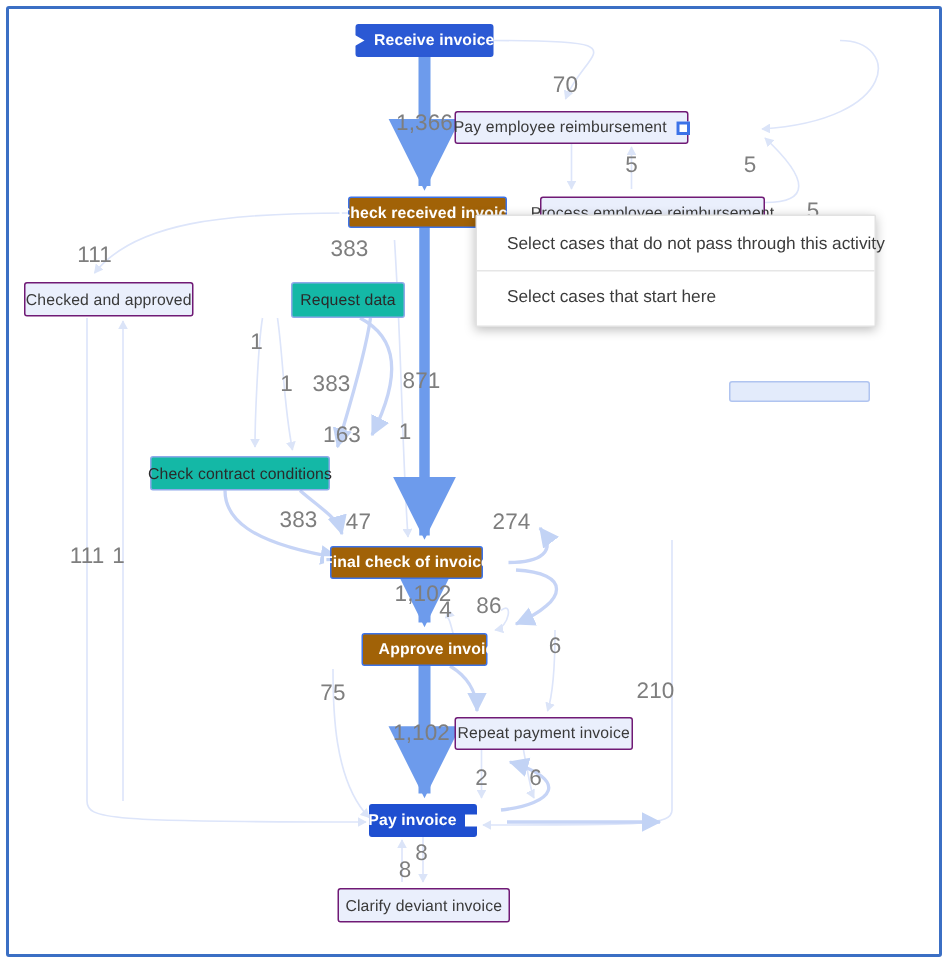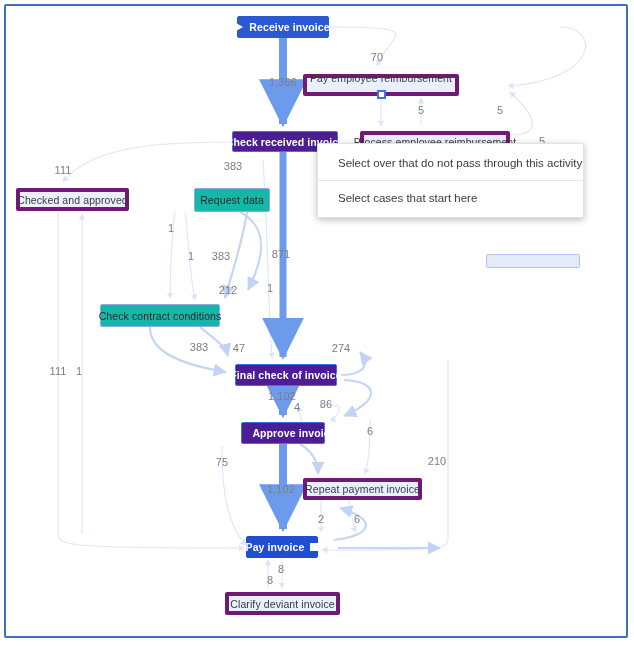--- a/index.html
+++ b/index.html
@@ -11,33 +11,33 @@
     position:absolute;left:4px;top:4px;width:624px;height:634px;
     border:2px solid #3b6fc4;border-radius:2px;box-sizing:border-box;background:#fff;
   }
   #graph{position:absolute;left:0;top:0;width:634px;height:646px;}
   .node{
     position:absolute;box-sizing:border-box;display:flex;align-items:center;
     justify-content:center;gap:6px;border-radius:2px;white-space:nowrap;
     font-size:10.5px;letter-spacing:.1px;
   }
   .node.start{background:#2b59d4;border:1px solid #2b59d4;color:#fff;font-weight:bold;}
-  .node.strong{background:#4c1d95;border:1px solid #3c73e8;color:#fff;font-weight:bold;}
+  .node.strong{background:#a16207;border:1px solid #3c73e8;color:#fff;font-weight:bold;}
   .node.end{background:#1f4fd0;border:1px solid #1f4fd0;color:#fff;font-weight:bold;}
   .node.mid{background:#14b8a6;border:1px solid #8fa9ea;color:#2a2a2a;font-weight:normal;}
-  .node.light{background:#eaeffc;border:4px solid #701a75;color:#3a3a3a;font-weight:normal;flex-direction:column;}
+  .node.light{background:#eaeffc;border:1px solid #701a75;color:#3a3a3a;font-weight:normal;}
   .node.ghost{background:#e3ebfb;border:1px solid #b0c4f0;color:#3a3a3a;}
   .play{
     width:0;height:0;border-left:7px solid #fff;border-top:4px solid transparent;
     border-bottom:4px solid transparent;flex:0 0 auto;
   }
   .stopfill{width:8px;height:8px;background:#fff;flex:0 0 auto;}
   .stopout{width:9px;height:9px;border:2px solid #3c73e8;background:#fff;flex:0 0 auto;box-sizing:border-box;}
   .elabel{
-    position:absolute;font-size:11px;color:#7e7e7e;white-space:nowrap;
+    position:absolute;font-size:15px;color:#7e7e7e;white-space:nowrap;
     transform:translate(-50%,-50%);letter-spacing:.1px;
   }
   .menu{
     position:absolute;background:#fff;border:1px solid #e2e2e2;
     box-shadow:0 2px 7px rgba(0,0,0,.26);border-radius:1px;
     padding:6px 0;font-size:11.5px;color:#3c3c3c;
   }
   .menu .mi{padding:7px 22px 7px 20px;white-space:nowrap;cursor:default;}
   .menu .sep{height:1px;background:#e6e6e6;margin:4px 0;}
 </style>
@@ -129,21 +129,21 @@
       </div>
       <div class="node light" style="left: 16px; top: 188px; width: 113px; height: 23px;">
         <span>Checked and approved</span>
       </div>
       <div class="node mid" style="left: 194px; top: 188px; width: 76px; height: 24px;">
         <span>Request data</span>
       </div>
       <div class="node mid" style="left: 100px; top: 304px; width: 120px; height: 23px;">
         <span>Check contract conditions</span>
       </div>
-      <div class="node strong" style="left: 235px; top: 364px; width: 102px; height: 22px;">
+      <div class="node strong" style="left: 220px; top: 364px; width: 102px; height: 22px;">
         <span>Final check of invoice</span>
       </div>
       <div class="node strong" style="left: 241px; top: 422px; width: 84px; height: 22px; padding-left: 22px;">
         <span>Approve invoice</span>
       </div>
       <div class="node light" style="left: 303px; top: 478px; width: 119px; height: 22px;">
         <span>Repeat payment invoice</span>
       </div>
       <div class="node end" style="left: 246px; top: 536px; width: 72px; height: 22px;">
         <span>Pay invoice</span>
@@ -162,39 +162,39 @@
       <div class="elabel" style="left: 283px; top: 82px;">1,366</div>
       <div class="elabel" style="left: 421px; top: 110px;">5</div>
       <div class="elabel" style="left: 500px; top: 110px;">5</div>
       <div class="elabel" style="left: 542px; top: 141px;">5</div>
       <div class="elabel" style="left: 63px; top: 170px;">111</div>
       <div class="elabel" style="left: 233px; top: 166px;">383</div>
       <div class="elabel" style="left: 171px; top: 228px;">1</div>
       <div class="elabel" style="left: 191px; top: 256px;">1</div>
       <div class="elabel" style="left: 221px; top: 256px;">383</div>
       <div class="elabel" style="left: 281px; top: 254px;">871</div>
-      <div class="elabel" style="left: 228px; top: 290px;">212</div>
+      <div class="elabel" style="left: 228px; top: 290px;">163</div>
       <div class="elabel" style="left: 270px; top: 288px;">1</div>
       <div class="elabel" style="left: 199px; top: 347px;">383</div>
       <div class="elabel" style="left: 239px; top: 348px;">47</div>
       <div class="elabel" style="left: 341px; top: 348px;">274</div>
       <div class="elabel" style="left: 282px; top: 396px;">1,102</div>
       <div class="elabel" style="left: 297px; top: 407px;">4</div>
       <div class="elabel" style="left: 326px; top: 404px;">86</div>
       <div class="elabel" style="left: 370px; top: 431px;">6</div>
       <div class="elabel" style="left: 222px; top: 462px;">75</div>
       <div class="elabel" style="left: 437px; top: 461px;">210</div>
       <div class="elabel" style="left: 281px; top: 489px;">1,102</div>
       <div class="elabel" style="left: 321px; top: 519px;">2</div>
       <div class="elabel" style="left: 357px; top: 519px;">6</div>
       <div class="elabel" style="left: 281px; top: 569px;">8</div>
       <div class="elabel" style="left: 270px; top: 580px;">8</div>
       <div class="elabel" style="left: 58px; top: 371px;">111</div>
       <div class="elabel" style="left: 79px; top: 371px;">1</div>
     </div>
 
   <div class="menu" id="activity-menu" style="left: 317px; top: 143px; width: 265px;">
-      <div class="mi">Select over that do not pass through this activity</div>
+      <div class="mi">Select cases that do not pass through this activity</div>
       <div class="sep"></div>
       <div class="mi">Select cases that start here</div>
     </div>
 
 </div>
 
 </body></html>

